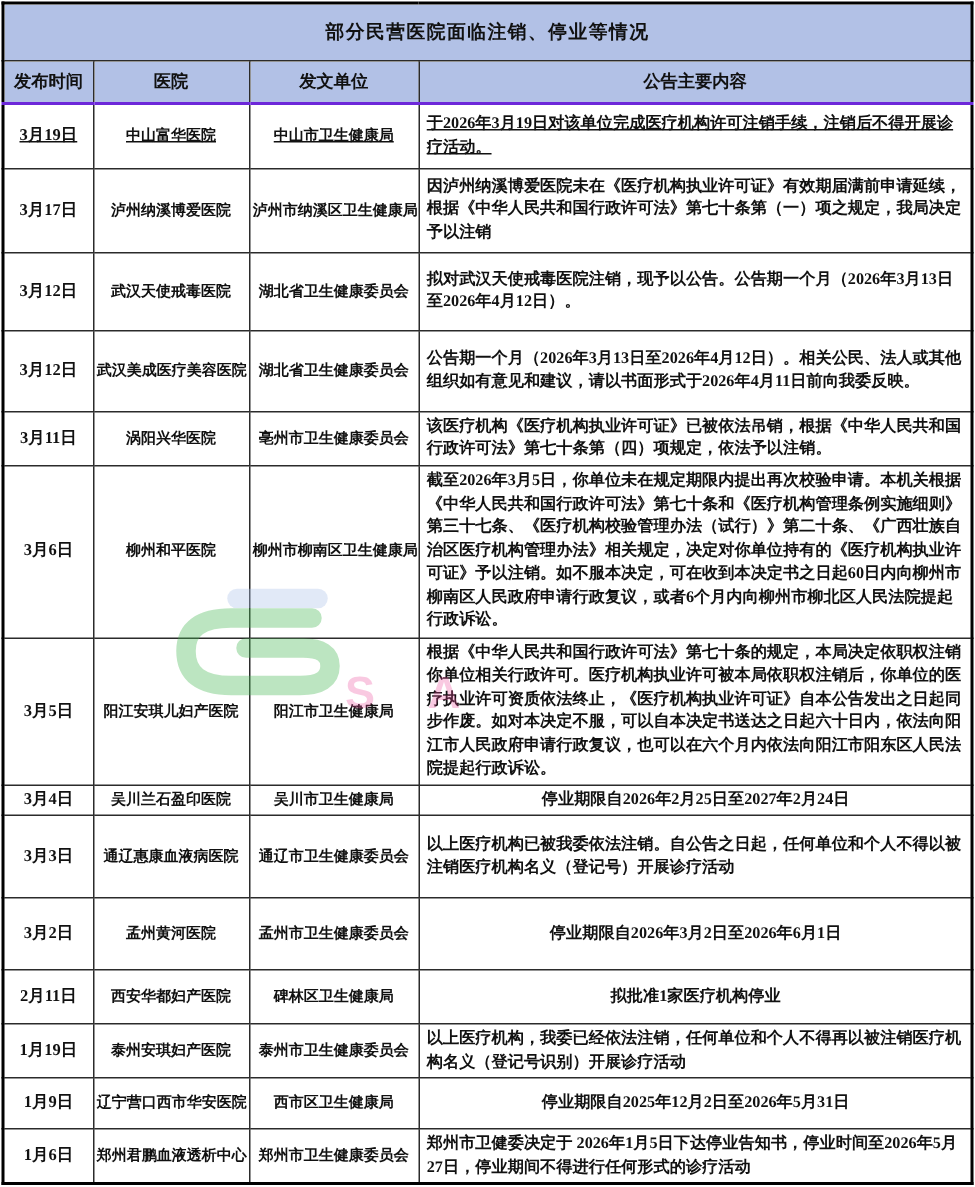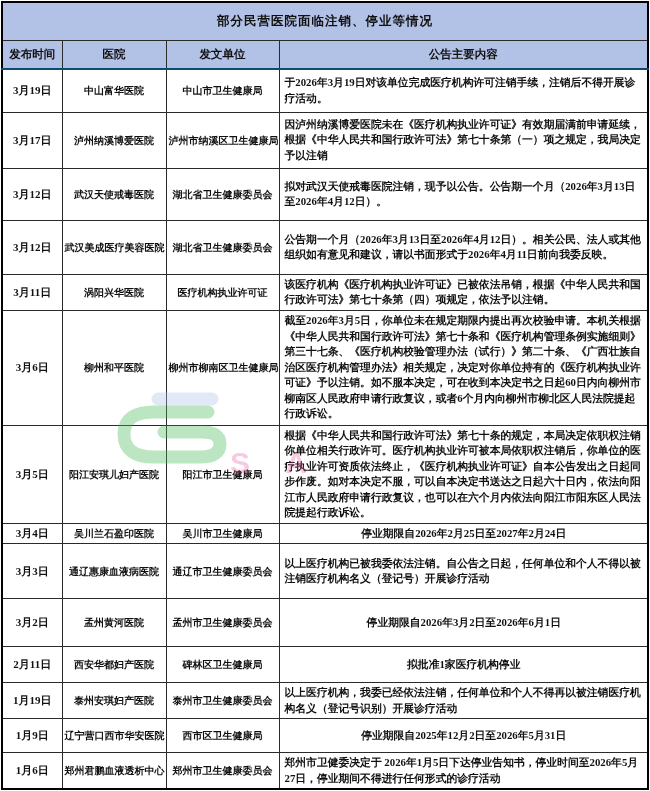--- a/index.html
+++ b/index.html
@@ -35,21 +35,21 @@
     font-size:12.5px;
     text-align:center;
     letter-spacing:1px;
     margin-top:28px;
   }
   tr.header-row th{
     height:25px;
     background:var(--header-bg);
     font-size:11.5px;
     text-align:center;
-    border-bottom:2px solid #0c4a6e;
+    border-bottom:2px solid #6d28d9;
   }
   td{font-size:11px;text-align:center;padding:1px 2px;line-height:15px;}
   td.cell-date{font-size:11px;white-space:nowrap;}
   td.cell-hospital,td.cell-issuer{font-size:10px;white-space:nowrap;}
   td.cell-content{
     text-align:left;
     font-size:10.8px;
     line-height:15.5px;
     padding:2px 4px 2px 5px;
   }
@@ -103,21 +103,21 @@
         <th colspan="4">部分民营医院面临注销、停业等情况</th>
       </tr>
       <tr class="header-row" id="header-row">
           <th>发布时间</th>
           <th>医院</th>
           <th>发文单位</th>
           <th>公告主要内容</th>
         </tr>
     </thead>
     <tbody id="body-rows">
-        <tr style="height: 43px;">
+        <tr style="height: 43px; text-decoration: underline;">
           <td class="cell-date">3月19日</td>
           <td class="cell-hospital">中山富华医院</td>
           <td class="cell-issuer">中山市卫生健康局</td>
           <td class="cell-content">于2026年3月19日对该单位完成医疗机构许可注销手续，注销后不得开展诊疗活动。</td>
         </tr>
         <tr style="height: 56px;">
           <td class="cell-date">3月17日</td>
           <td class="cell-hospital">泸州纳溪博爱医院</td>
           <td class="cell-issuer">泸州市纳溪区卫生健康局</td>
           <td class="cell-content">因泸州纳溪博爱医院未在《医疗机构执业许可证》有效期届满前申请延续，根据《中华人民共和国行政许可法》第七十条第（一）项之规定，我局决定予以注销</td>
@@ -130,21 +130,21 @@
         </tr>
         <tr style="height: 54px;">
           <td class="cell-date">3月12日</td>
           <td class="cell-hospital">武汉美成医疗美容医院</td>
           <td class="cell-issuer">湖北省卫生健康委员会</td>
           <td class="cell-content">公告期一个月（2026年3月13日至2026年4月12日）。相关公民、法人或其他组织如有意见和建议，请以书面形式于2026年4月11日前向我委反映。</td>
         </tr>
         <tr style="height: 34px;">
           <td class="cell-date">3月11日</td>
           <td class="cell-hospital">涡阳兴华医院</td>
-          <td class="cell-issuer">医疗机构执业许可证</td>
+          <td class="cell-issuer">亳州市卫生健康委员会</td>
           <td class="cell-content">该医疗机构《医疗机构执业许可证》已被依法吊销，根据《中华人民共和国行政许可法》第七十条第（四）项规定，依法予以注销。</td>
         </tr>
         <tr style="height: 115px;">
           <td class="cell-date">3月6日</td>
           <td class="cell-hospital">柳州和平医院</td>
           <td class="cell-issuer">柳州市柳南区卫生健康局</td>
           <td class="cell-content">截至2026年3月5日，你单位未在规定期限内提出再次校验申请。本机关根据《中华人民共和国行政许可法》第七十条和《医疗机构管理条例实施细则》第三十七条、《医疗机构校验管理办法（试行）》第二十条、《广西壮族自治区医疗机构管理办法》相关规定，决定对你单位持有的《医疗机构执业许可证》予以注销。如不服本决定，可在收到本决定书之日起60日内向柳州市柳南区人民政府申请行政复议，或者6个月内向柳州市柳北区人民法院提起行政诉讼。</td>
         </tr>
         <tr style="height: 86px;">
           <td class="cell-date">3月5日</td>

